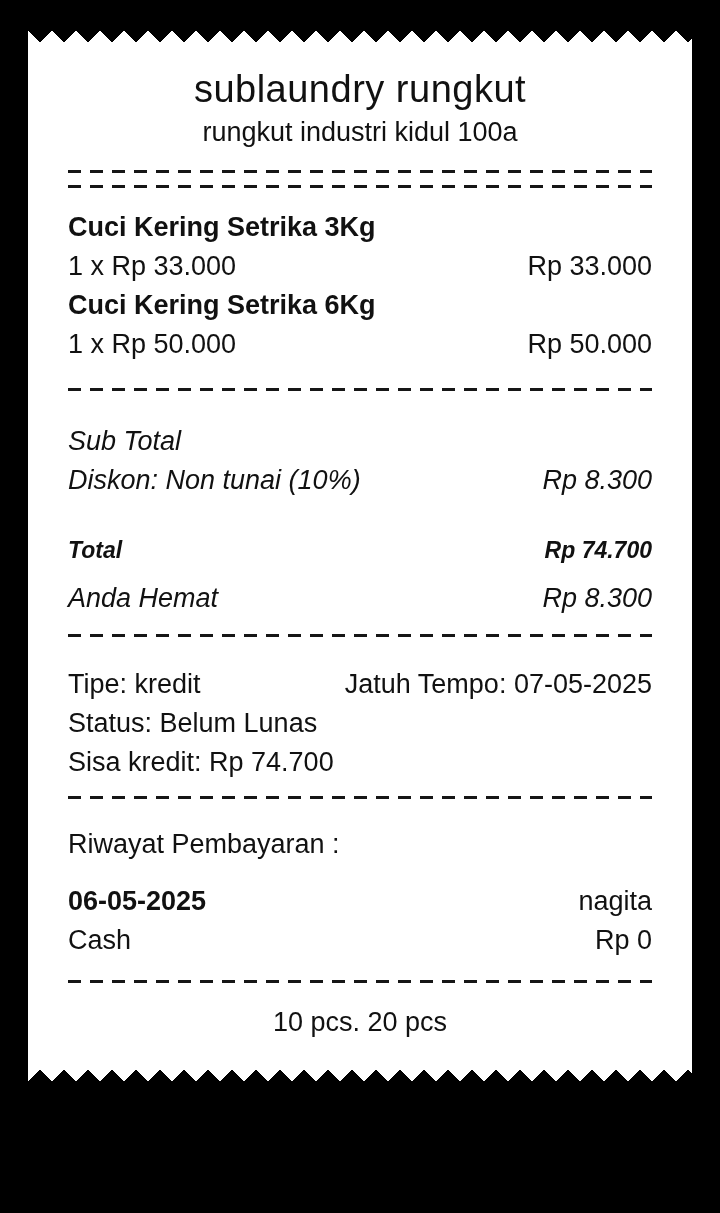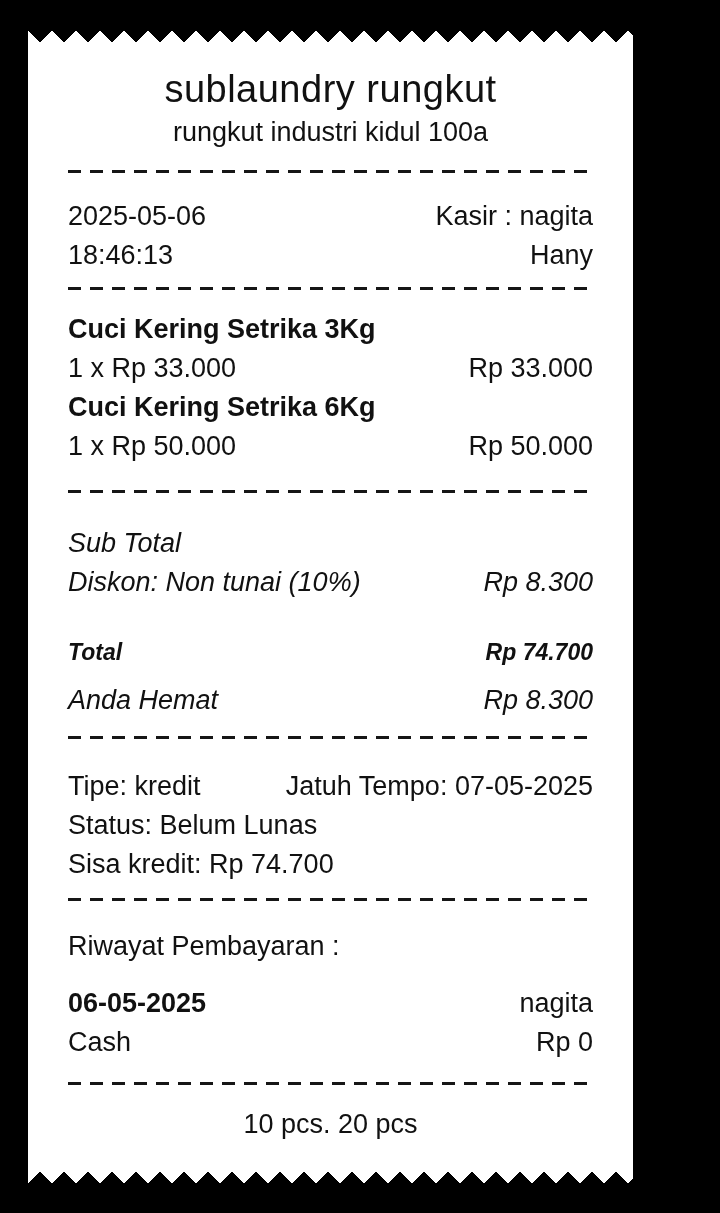--- a/index.html
+++ b/index.html
@@ -12,21 +12,21 @@
     background: #000;
     font-family: "Liberation Sans", sans-serif;
     color: #111;
     overflow: hidden;
     position: relative;
   }
   .receipt {
     position: absolute;
     left: 28px;
     top: 30px;
-    width: 605px;
+    width: 664px;
   }
   
   .tear {
     height: 12px;
     background-repeat: repeat-x;
     background-size: 24px 24px;
   }
   .tear-top {
     background-image:
       linear-gradient(45deg,  #fff 50%, transparent 50%),
@@ -98,30 +98,20 @@
 <div class="receipt">
   <div class="tear tear-top"></div>
 
   <div class="paper">
 
     <div class="center store-name">sublaundry rungkut</div>
     <div class="center store-address">rungkut industri kidul 100a</div>
 
     <div class="divider d1"></div>
 
-    <div class="block-meta">
-      <div class="row">
-        <span>2025-05-06</span>
-        <span>Kasir : nagita</span>
-      </div>
-      <div class="row">
-        <span>18:46:13</span>
-        <span>Hany</span>
-      </div>
-    </div>
 
     <div class="divider d2"></div>
 
     <div class="block-items">
       <div>
         <div class="row bold">
           <span>Cuci Kering Setrika 3Kg</span>
         </div>
         <div class="row">
           <span>1 x Rp 33.000</span>

